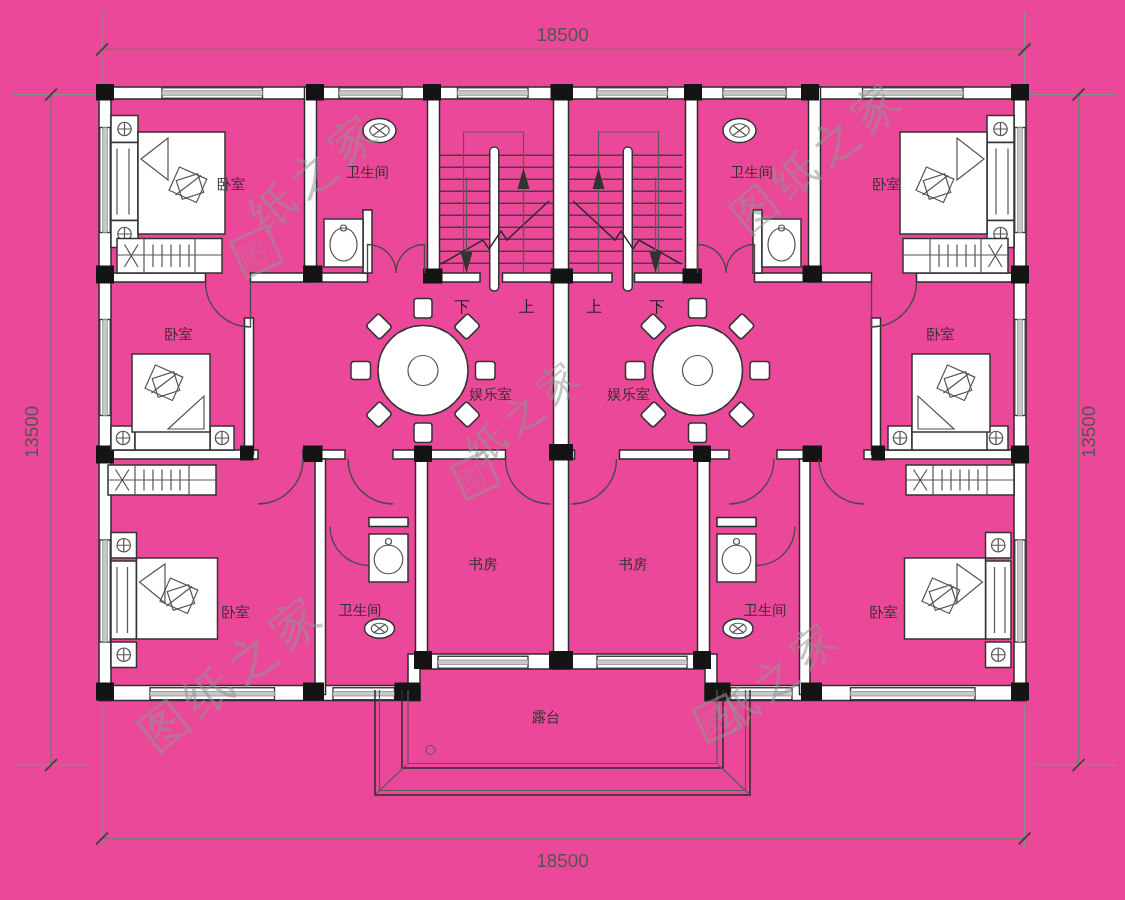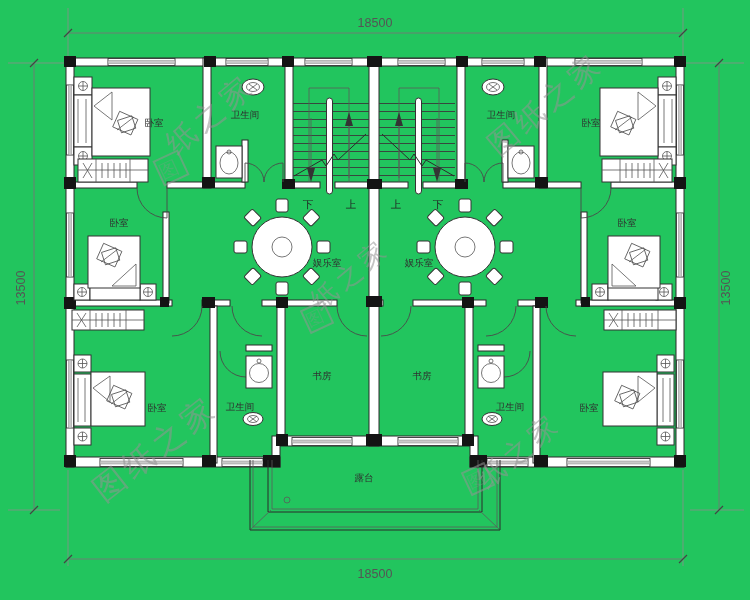--- a/index.html
+++ b/index.html
@@ -1,16 +1,16 @@
 <!DOCTYPE html>
 <html><head>
 <meta charset="utf-8">
 <style>
   html,body{margin:0;padding:0;background:#ffffff;}
-  .page{position:relative;width:750px;height:600px;background:#22c55e;overflow:hidden;
+  .page{position:relative;width:750px;height:600px;background:#ec4899;overflow:hidden;
         font-family:"Liberation Sans","DejaVu Sans",sans-serif;}
   svg{display:block;}
   .w{fill:#fff;stroke:#2b2b2b;stroke-width:1;}
   .col{fill:#141414;stroke:none;}
   .ln{stroke:#2b2b2b;stroke-width:1;fill:none;}
   .thin{stroke:#5a5a5a;stroke-width:0.8;fill:none;}
   .furn{fill:#fff;stroke:#333;stroke-width:1;}
   .deco{fill:none;stroke:#555;stroke-width:0.8;}
   .arc{stroke:#4a4a4a;stroke-width:0.9;fill:none;}
   .wino{fill:#fff;stroke:#333;stroke-width:0.9;}

